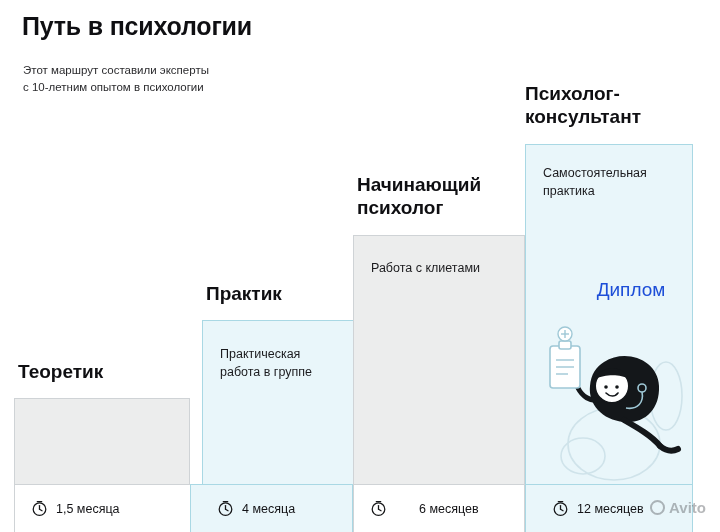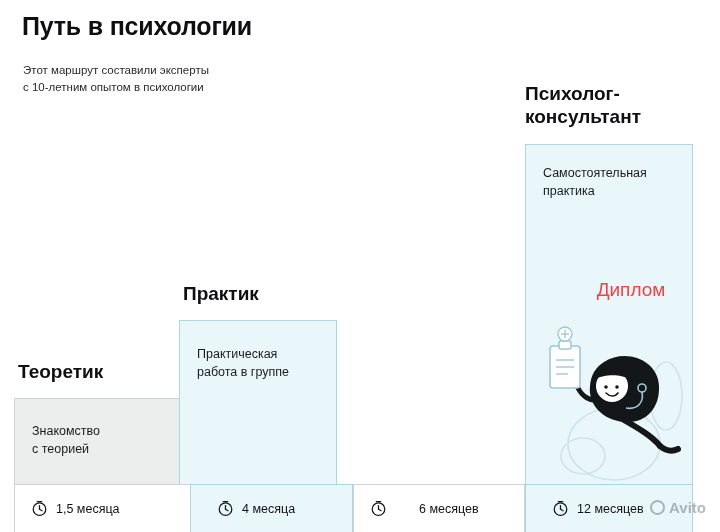--- a/index.html
+++ b/index.html
@@ -86,21 +86,21 @@
     color: #1b1b1e;
     white-space: pre-line;
   }
 
   .diploma {
     position: absolute;
     left: 0;
     right: 0;
     text-align: center;
     font-size: 19px;
-    color: #ef4444;
+    color: #1d4ed8;
     font-weight: normal;
     margin-left: 44px;
   }
 
   
   .footer-row {
     position: absolute;
     left: 0;
     bottom: 0;
     width: 720px;
@@ -170,31 +170,35 @@
 
 <div class="page-title">Путь в психологии</div>
 <div class="subtitle">Этот маршрут составили эксперты
 с 10-летним опытом в психологии</div>
 
 <div class="chart">
 
   <div class="col grey" style="left:14px; width:176px; height:134px;">
     <div class="stage-title" style="top:-38px; left:4px;">Теоретик</div>
     <div class="bar" style="height:134px;"></div>
-    <div class="bar-label" style="top:24px; left:18px;">Знакомство
-с теорией</div>
-  </div>
-
-  <div class="col highlight" style="left:179px; width:158px; height:212px;">
+  </div>
+
+  <div class="col highlight" style="left:202px; width:158px; height:212px;">
     <div class="stage-title" style="top:-38px; left:4px;">Практик</div>
     <div class="bar" style="height:212px;"></div>
     <div class="bar-label" style="top:25px; left:18px;">Практическая
 работа в группе</div>
   </div>
 
+  <div class="col grey" style="left:353px; width:172px; height:297px;">
+    <div class="stage-title" style="top:-62px; left:4px;">Начинающий
+психолог</div>
+    <div class="bar" style="height:297px;"></div>
+    <div class="bar-label" style="top:24px; left:18px;">Работа с клиетами</div>
+  </div>
 
   <div class="col highlight" style="left:525px; width:168px; height:388px;">
     <div class="stage-title" style="top:-62px; left:0px;">Психолог-
 консультант</div>
     <div class="bar" style="height:388px;"></div>
     <div class="bar-label" style="top:20px; left:18px;">Самостоятельная
 практика</div>
     <div class="diploma" style="top:135px;">Диплом</div>
   </div>
 

